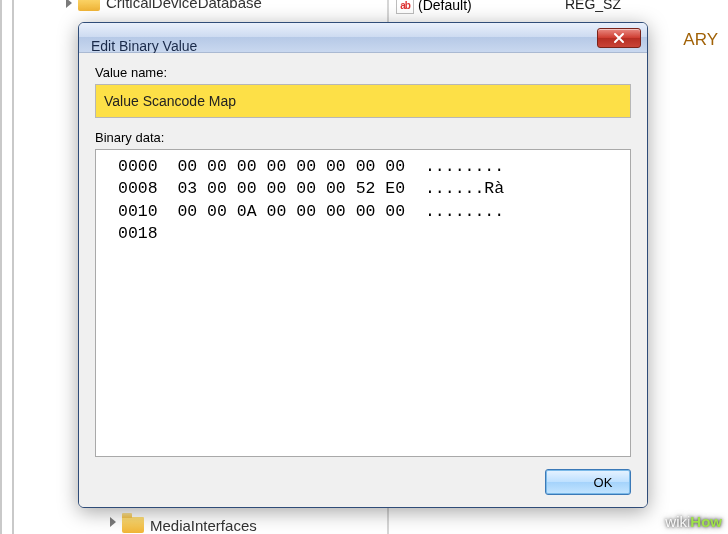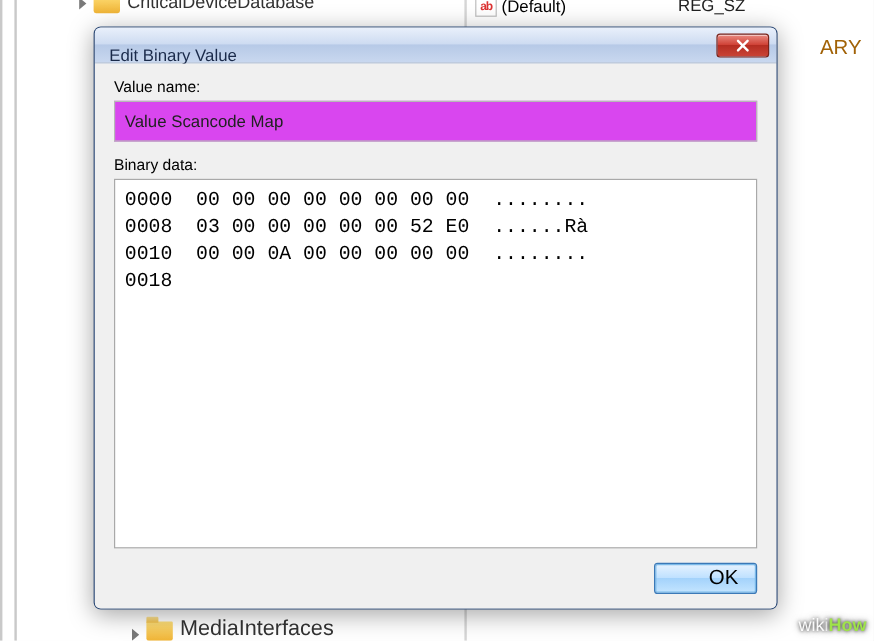--- a/index.html
+++ b/index.html
@@ -49,22 +49,22 @@
       font-size: 14px; color: #222;
     }
     .bg .ary {
       position: absolute;
       right: 10px; top: 30px;
       font-size: 17px; color: #a16207;
     }
     .bg .bottom-tree {
       position: absolute;
       left: 110px; bottom: 0;
-      display: flex; align-items: flex-end; gap: 6px;
-      color: #333; font-size: 18px;
+      display: flex; align-items: flex-start; gap: 6px;
+      color: #333; font-size: 15px;
     }
     .folder-icon {
       width: 22px; height: 16px;
       background: linear-gradient(#ffe07a, #f0b436);
       border-radius: 1px 1px 2px 2px;
       position: relative;
     }
     .folder-icon::before {
       content: "";
       position: absolute; left: 0; top: -4px;
@@ -120,52 +120,52 @@
     }
     .label {
       font-size: 13px;
       color: #000;
       margin-bottom: 4px;
     }
     .textfield {
       width: 100%;
       height: 26px;
       border: 1px solid #b7b7b7;
-      background: #d946ef;
+      background: #fde047;
       padding: 16px 8px;
       font-size: 14px;
       color: #222;
       margin-bottom: 12px;
       font-family: inherit;
     }
     .dataarea {
       flex: 1;
       border: 1px solid #a9a9a9;
       background: #fff;
-      padding: 6px 8px;
+      padding: 6px 22px;
       font-family: "Courier New", monospace;
       font-size: 16.5px;
       line-height: 1.35;
       white-space: pre;
       overflow: auto;
       color: #000;
     }
     .btnrow {
       display: flex;
       justify-content: flex-end;
       gap: 8px;
       padding-top: 12px;
     }
     .btn {
       min-width: 86px;
       height: 26px;
       border: 1px solid #8b8b8b;
       border-radius: 3px;
       background: linear-gradient(#fefefe, #e5e5e5);
-      font-size: 17px;
+      font-size: 13px;
       color: #000;
       cursor: pointer;
       font-family: inherit;
       padding-left: 30px;
     }
     .btn.primary {
       border: 1px solid #3b79b7;
       background: linear-gradient(#e7f3ff, #bfe1ff 48%, #a3d2fb 49%, #c4e5ff);
       box-shadow: 0 0 0 1px #7ab9e8 inset;
     }

